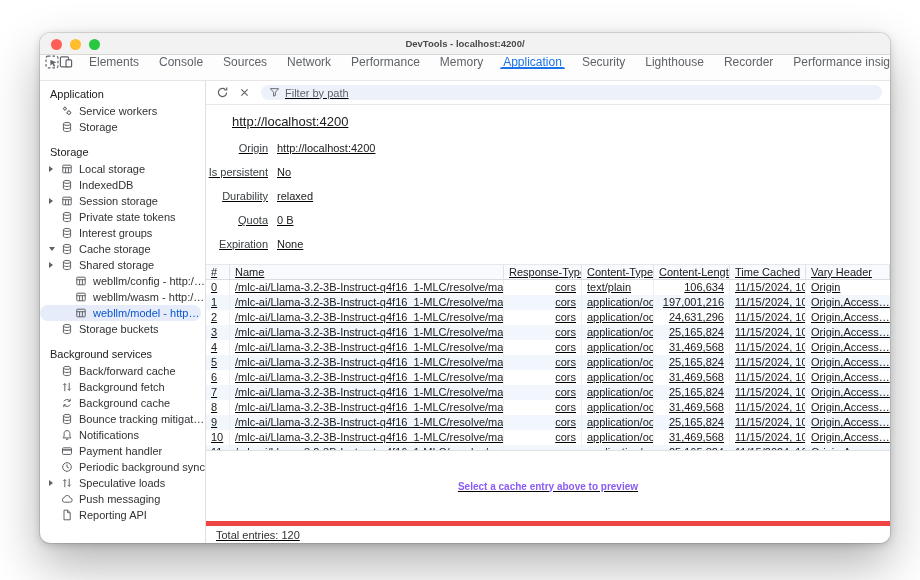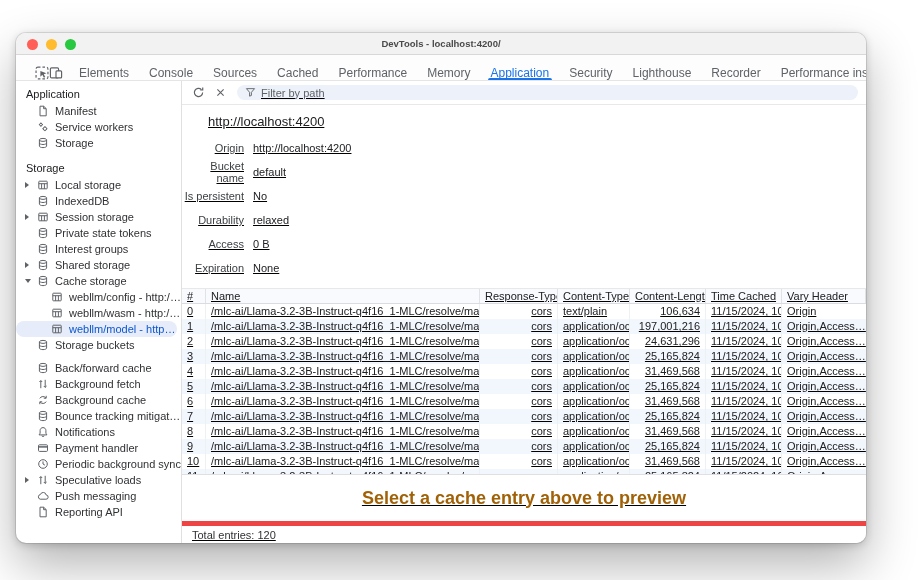--- a/index.html
+++ b/index.html
@@ -1,29 +1,29 @@
 <!DOCTYPE html>
 <html><head>
 <meta charset="utf-8">
 <style>
   * { box-sizing: border-box; margin: 0; padding: 0; }
   html,body { width: 920px; height: 580px; background: #ffffff; overflow: hidden;
     font-family: "Liberation Sans", "DejaVu Sans", sans-serif; }
-  .window { position: absolute; left: 16px; top: 33px; width: 850px; height: 510px;
+  .window { position: absolute; left: 40px; top: 33px; width: 850px; height: 510px;
     background: #fff; border-radius: 10px; overflow: hidden; display: flex; flex-direction: column;
     box-shadow: 0 22px 50px rgba(0,0,0,.30), 0 2px 8px rgba(0,0,0,.18), 0 0 0 1px rgba(0,0,0,.10); }
   
   .titlebar { height: 22px; flex: 0 0 auto; background: #f3f2f2; border-bottom: 1px solid #d9d8d8; position: relative; }
   .lights { position: absolute; left: 11px; top: 6px; display: flex; gap: 8px; }
   .light { width: 11px; height: 11px; border-radius: 50%; }
   .light.red { background: #ff5f57; } .light.yellow { background: #febc2e; } .light.green { background: #28c840; }
   .win-title { text-align: center; line-height: 21px; font-size: 9.5px; font-weight: bold; color: #4a4a4a; }
   
-  .tabbar { height: 26px; flex: 0 0 auto; display: flex; align-items: flex-end; background: #fdfdfd;
-    border-bottom: 1px solid #e5e5e5; font-size: 12px; color: #5f6368; padding-left: 19px; }
+  .tabbar { height: 26px; flex: 0 0 auto; display: flex; align-items: flex-start; background: #fdfdfd;
+    border-bottom: 1px solid #e5e5e5; font-size: 12px; color: #5f6368; padding-left: 5px; }
   .tool-btn { display: flex; align-items: center; justify-content: center; width: 24px; color: #5f6368; }
   .vdiv { width: 1px; background: #e0e0e0; margin: 5px 3px; }
   .tabs { display: flex; align-items: stretch; }
   .tab { display: flex; align-items: center; gap: 4px; padding: 0 10px; position: relative; white-space: nowrap; cursor: default; }
   .tab.active { color: #1a73e8; }
   .tab.active::after { content:""; position: absolute; left: 7px; right: 7px; bottom: 0; height: 2px; background: #1a73e8; border-radius: 2px 2px 0 0; }
   .icon { display: inline-flex; align-items: center; justify-content: center; color: #5f6368; flex: 0 0 auto; }
   .icon svg { display: block; }
   
   .content { flex: 1 1 auto; display: flex; min-height: 0; }
@@ -60,21 +60,21 @@
   .grid-row.head { background: #f8fafd; border-bottom: 1px solid #dadce0; color: #202124; }
   .grid-row.stripe { background: #f2f6fd; }
   .cell { overflow: hidden; white-space: nowrap; padding: 0 5px; border-right: 1px solid #edf0f4; }
   .grid-row.head .cell { border-right: 1px solid #dfe3e8; }
   .c0 { flex: 0 0 24px; } .c1 { flex: 1 1 auto; min-width: 0; }
   .c2 { flex: 0 0 78px; text-align: right; } .c3 { flex: 0 0 72px; }
   .c4 { flex: 0 0 76px; text-align: right; } .c5 { flex: 0 0 76px; }
   .c6 { flex: 0 0 84px; border-right: none; }
   
   .preview { flex: 1 1 auto; border-top: 1px solid #e0e0e0; display: flex; align-items: center; justify-content: center; }
-  .preview-msg { color: #a16207; font-weight: bold; font-size: 18px; }
+  .preview-msg { color: #8b5cf6; font-weight: bold; font-size: 10px; }
   .statusbar { height: 22px; flex: 0 0 auto; border-top: 5px solid #ef4444; display: flex; align-items: center;
     padding-left: 10px; font-size: 11px; color: #303134; }
 </style>
 </head>
 <body>
 
 <div class="window">
   <div class="titlebar">
     <div class="lights">
       <div class="light red"></div>
@@ -106,21 +106,21 @@
         <div class="tab">
           <span>Elements</span>
         </div>
         <div class="tab">
           <span>Console</span>
         </div>
         <div class="tab">
           <span>Sources</span>
         </div>
         <div class="tab">
-          <span>Cached</span>
+          <span>Network</span>
         </div>
         <div class="tab">
           <span>Performance</span>
         </div>
         <div class="tab">
           <span>Memory</span>
         </div>
         <div class="tab active">
           <span>Application</span>
         </div>
@@ -141,30 +141,20 @@
   </div>
 
   <div class="content">
     <div class="sidebar">
         <div class="section">
           <div class="section-title">Application</div>
           <div class="side-item">
             <span class="arrow-slot"></span>
             <span class="icon">
               <svg width="12" height="12" viewBox="0 0 12 12">
-                <path d="M3 1.2h3.6L9.2 3.6v7.2H3z" fill="none" stroke="currentColor"></path>
-                <path d="M6.6 1.2v2.5h2.6" fill="none" stroke="currentColor"></path>
-              </svg>
-            </span>
-            <span class="side-label">Manifest</span>
-          </div>
-          <div class="side-item">
-            <span class="arrow-slot"></span>
-            <span class="icon">
-              <svg width="12" height="12" viewBox="0 0 12 12">
                 <circle cx="3.9" cy="3.6" r="1.3" fill="none" stroke="currentColor"></circle>
                 <path d="M3.9 1.6v.9M3.9 4.7v.9M1.9 3.6h.9M5 3.6h.9" fill="none" stroke="currentColor"></path>
                 <circle cx="7.9" cy="7.7" r="1.7" fill="none" stroke="currentColor"></circle>
                 <path d="M7.9 5.3v1M7.9 9.1v1M5.5 7.7h1M9.3 7.7h1" fill="none" stroke="currentColor"></path>
               </svg>
             </span>
             <span class="side-label">Service workers</span>
           </div>
           <div class="side-item">
             <span class="arrow-slot"></span>
@@ -232,43 +222,43 @@
               <svg width="12" height="12" viewBox="0 0 12 12">
                 <ellipse cx="6" cy="2.9" rx="3.6" ry="1.5" fill="none" stroke="currentColor"></ellipse>
                 <path d="M2.4 2.9v6.2c0 .85 1.6 1.5 3.6 1.5s3.6-.65 3.6-1.5V2.9" fill="none" stroke="currentColor"></path>
                 <path d="M2.4 6c0 .85 1.6 1.5 3.6 1.5S9.6 6.85 9.6 6" fill="none" stroke="currentColor"></path>
               </svg>
             </span>
             <span class="side-label">Interest groups</span>
           </div>
           <div class="side-item">
             <span class="arrow-slot">
+              <span class="tri-d"></span>
+            </span>
+            <span class="icon">
+              <svg width="12" height="12" viewBox="0 0 12 12">
+                <ellipse cx="6" cy="2.9" rx="3.6" ry="1.5" fill="none" stroke="currentColor"></ellipse>
+                <path d="M2.4 2.9v6.2c0 .85 1.6 1.5 3.6 1.5s3.6-.65 3.6-1.5V2.9" fill="none" stroke="currentColor"></path>
+                <path d="M2.4 6c0 .85 1.6 1.5 3.6 1.5S9.6 6.85 9.6 6" fill="none" stroke="currentColor"></path>
+              </svg>
+            </span>
+            <span class="side-label">Cache storage</span>
+          </div>
+          <div class="side-item">
+            <span class="arrow-slot">
               <span class="tri-r"></span>
             </span>
             <span class="icon">
               <svg width="12" height="12" viewBox="0 0 12 12">
                 <ellipse cx="6" cy="2.9" rx="3.6" ry="1.5" fill="none" stroke="currentColor"></ellipse>
                 <path d="M2.4 2.9v6.2c0 .85 1.6 1.5 3.6 1.5s3.6-.65 3.6-1.5V2.9" fill="none" stroke="currentColor"></path>
                 <path d="M2.4 6c0 .85 1.6 1.5 3.6 1.5S9.6 6.85 9.6 6" fill="none" stroke="currentColor"></path>
               </svg>
             </span>
             <span class="side-label">Shared storage</span>
-          </div>
-          <div class="side-item">
-            <span class="arrow-slot">
-              <span class="tri-d"></span>
-            </span>
-            <span class="icon">
-              <svg width="12" height="12" viewBox="0 0 12 12">
-                <ellipse cx="6" cy="2.9" rx="3.6" ry="1.5" fill="none" stroke="currentColor"></ellipse>
-                <path d="M2.4 2.9v6.2c0 .85 1.6 1.5 3.6 1.5s3.6-.65 3.6-1.5V2.9" fill="none" stroke="currentColor"></path>
-                <path d="M2.4 6c0 .85 1.6 1.5 3.6 1.5S9.6 6.85 9.6 6" fill="none" stroke="currentColor"></path>
-              </svg>
-            </span>
-            <span class="side-label">Cache storage</span>
           </div>
           <div class="side-item indent1">
             <span class="arrow-slot"></span>
             <span class="icon">
               <svg width="12" height="12" viewBox="0 0 12 12">
                 <rect x="1.8" y="2.2" width="8.4" height="7.6" rx="0.6" fill="none" stroke="currentColor"></rect>
                 <path d="M1.8 4.7h8.4M4.6 4.7v5.1M7.4 4.7v5.1" fill="none" stroke="currentColor"></path>
               </svg>
             </span>
             <span class="side-label">webllm/config - http://loc…</span>
@@ -299,20 +289,21 @@
               <svg width="12" height="12" viewBox="0 0 12 12">
                 <ellipse cx="6" cy="2.9" rx="3.6" ry="1.5" fill="none" stroke="currentColor"></ellipse>
                 <path d="M2.4 2.9v6.2c0 .85 1.6 1.5 3.6 1.5s3.6-.65 3.6-1.5V2.9" fill="none" stroke="currentColor"></path>
                 <path d="M2.4 6c0 .85 1.6 1.5 3.6 1.5S9.6 6.85 9.6 6" fill="none" stroke="currentColor"></path>
               </svg>
             </span>
             <span class="side-label">Storage buckets</span>
           </div>
         </div>
         <div class="section">
+          <div class="section-title">Background services</div>
           <div class="side-item">
             <span class="arrow-slot"></span>
             <span class="icon">
               <svg width="12" height="12" viewBox="0 0 12 12">
                 <ellipse cx="6" cy="2.9" rx="3.6" ry="1.5" fill="none" stroke="currentColor"></ellipse>
                 <path d="M2.4 2.9v6.2c0 .85 1.6 1.5 3.6 1.5s3.6-.65 3.6-1.5V2.9" fill="none" stroke="currentColor"></path>
                 <path d="M2.4 6c0 .85 1.6 1.5 3.6 1.5S9.6 6.85 9.6 6" fill="none" stroke="currentColor"></path>
               </svg>
             </span>
             <span class="side-label">Back/forward cache</span>
@@ -442,33 +433,29 @@
       </div>
 
       <div class="origin-header">http://localhost:4200</div>
 
       <div class="metadata">
           <div class="meta-row">
             <div class="meta-label">Origin</div>
             <div class="meta-value">http://localhost:4200</div>
           </div>
           <div class="meta-row">
-            <div class="meta-label">Bucket name</div>
-            <div class="meta-value">default</div>
-          </div>
-          <div class="meta-row">
             <div class="meta-label">Is persistent</div>
             <div class="meta-value">No</div>
           </div>
           <div class="meta-row">
             <div class="meta-label">Durability</div>
             <div class="meta-value">relaxed</div>
           </div>
           <div class="meta-row">
-            <div class="meta-label">Access</div>
+            <div class="meta-label">Quota</div>
             <div class="meta-value">0 B</div>
           </div>
           <div class="meta-row">
             <div class="meta-label">Expiration</div>
             <div class="meta-value">None</div>
           </div>
         </div>
 
       <div class="table-wrap">
         <div class="grid-row head">

